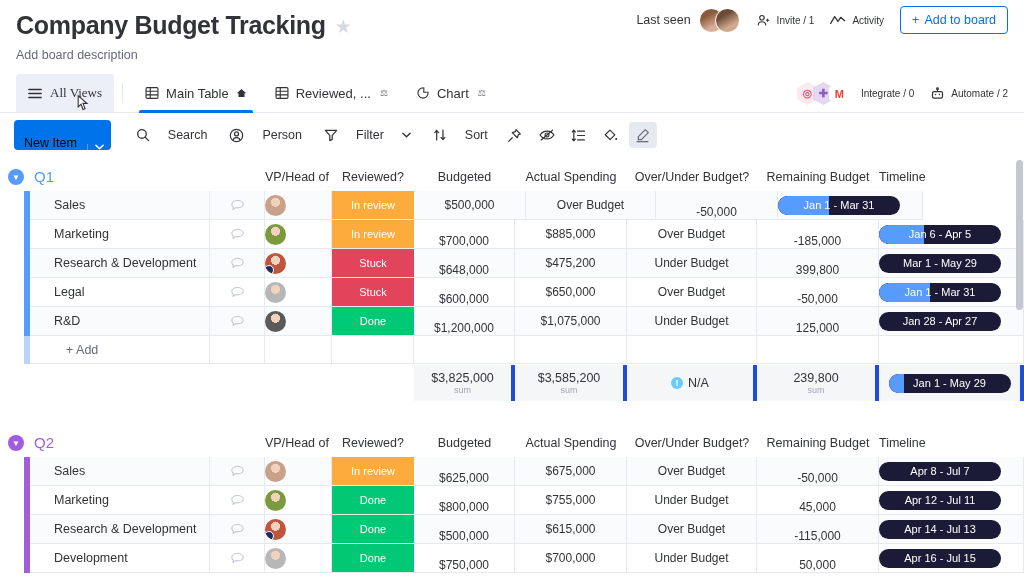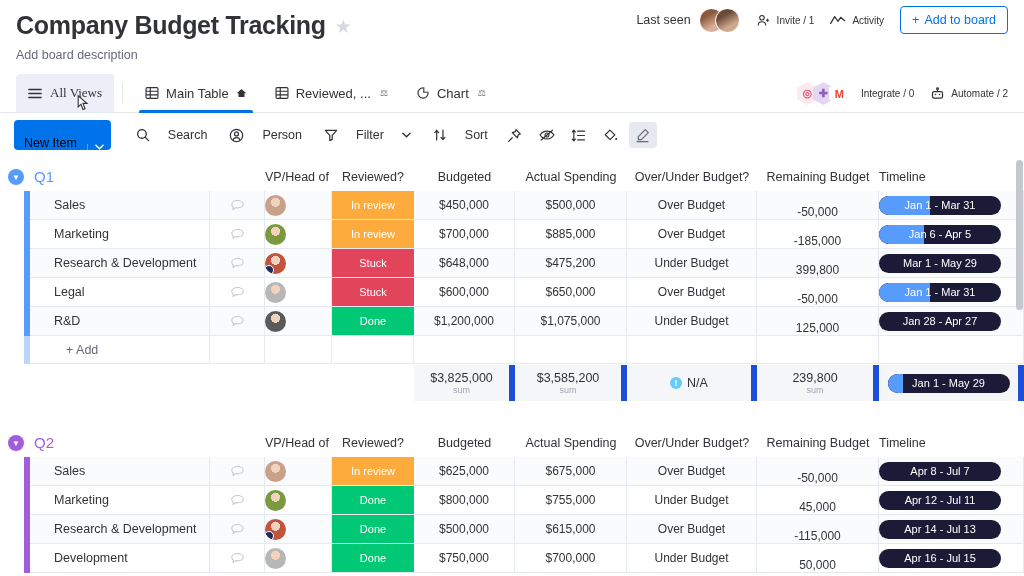--- a/index.html
+++ b/index.html
@@ -131,21 +131,21 @@
   }
 
   
   .row { display: flex; align-items: stretch; height: 29px; }
   .c-left-pad { width: 24px; flex: 0 0 24px; }
   .c-color { width: 6px; flex: 0 0 6px; }
   .c-name { width: 180px; flex: 0 0 180px; display: flex; align-items: center; padding-left: 24px; }
   .c-chat { width: 55px; flex: 0 0 55px; display: flex; align-items: center; justify-content: center; }
   .c-person { width: 67px; flex: 0 0 67px; display: flex; align-items: center; justify-content: flex-start; }
   .c-status { width: 82px; flex: 0 0 82px; display: flex; align-items: center; justify-content: center; }
-  .c-budget { width: 101px; flex: 0 0 101px; display: flex; align-items: center; justify-content: center; }
+  .c-budget { width: 101px; flex: 0 0 101px; display: flex; align-items: flex-end; justify-content: center; }
   .c-actual { width: 112px; flex: 0 0 112px; display: flex; align-items: center; justify-content: center; }
   .c-overunder { width: 130px; flex: 0 0 130px; display: flex; align-items: center; justify-content: center; }
   .c-remaining { width: 122px; flex: 0 0 122px; display: flex; align-items: flex-end; justify-content: center; }
   .c-timeline { width: 145px; flex: 0 0 145px; display: flex; align-items: center; }
 
   .col-head-row { display: flex; align-items: center; height: 28px; margin-top: -28px; }
   .col-head {
     font-size: 12.5px; color: #323338; text-align: center;
   }
 
@@ -185,21 +185,21 @@
   .timeline-label {
     position: relative; z-index: 2; color: #fff; font-size: 11px;
     white-space: nowrap;
   }
 
   .add-row { height: 28px; display: flex; align-items: stretch; }
   .add-label { font-size: 12.5px; color: #676879; display: flex; align-items: center; padding-left: 12px; }
 
   .summary-row { height: 36px; display: flex; align-items: stretch; margin-top: 1px; }
   .sum-cell {
-    background: #f5f6f8; border-right: 6px solid #1d4ed8;
+    background: #f5f6f8; border-right: 4px solid #1d4ed8;
     display: flex; flex-direction: column; align-items: center;
     justify-content: center;
   }
   .sum-val { font-size: 12.5px; color: #323338; line-height: 14px; }
   .sum-sub { font-size: 9px; color: #a1a6b3; line-height: 11px; }
   .na-wrap { display: flex; align-items: center; gap: 5px; }
   .na-icon {
     width: 12px; height: 12px; border-radius: 50%; background: #66ccff;
     color: #fff; font-size: 9px; font-weight: bold;
     display: flex; align-items: center; justify-content: center; line-height: 1;
@@ -439,23 +439,20 @@
               <svg class="chat-bubble" viewBox="0 0 18 16" fill="none" stroke="#c3c6d4" stroke-width="1.3">
                 <path d="M2 6.4c0-2.5 3.1-4.5 7-4.5s7 2 7 4.5-3.1 4.5-7 4.5c-.8 0-1.6-.1-2.3-.3L3.4 13l.6-2.6C2.8 9.4 2 8 2 6.4z" stroke-linejoin="round"></path>
               </svg>
             </div>
             <div class="c-person cell cell-alt">
               <span class="avatar" style="background:radial-gradient(circle at 50% 34%, #f0d2bd 0 26%, #c9a18a 27% 100%)"></span>
             </div>
             <div class="c-status cell status-cell" style="background:#fdab3d">
               <span>In review</span>
             </div>
-            <div class="c-budget cell cell-alt">
-              <span>$450,000</span>
-            </div>
             <div class="c-actual cell cell-alt">
               <span>$500,000</span>
             </div>
             <div class="c-overunder cell cell-alt">
               <span>Over Budget</span>
             </div>
             <div class="c-remaining cell cell-alt">
               <span>-50,000</span>
             </div>
             <div class="c-timeline cell cell-alt">

